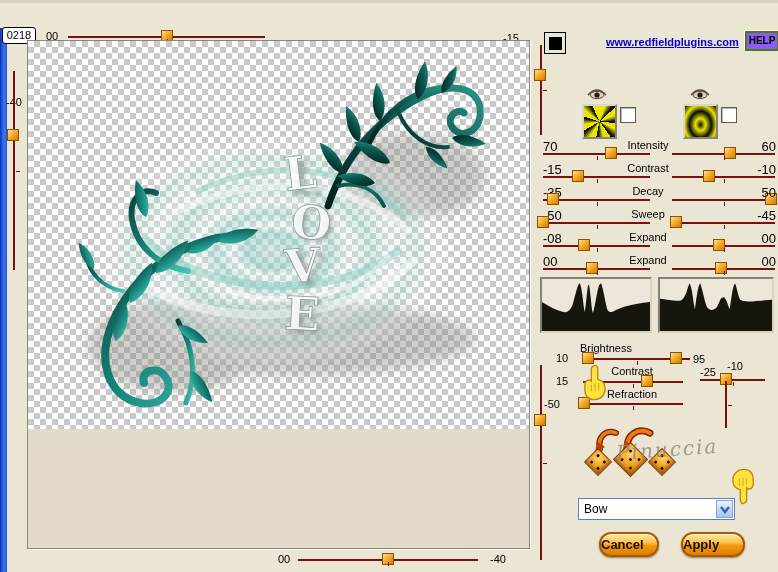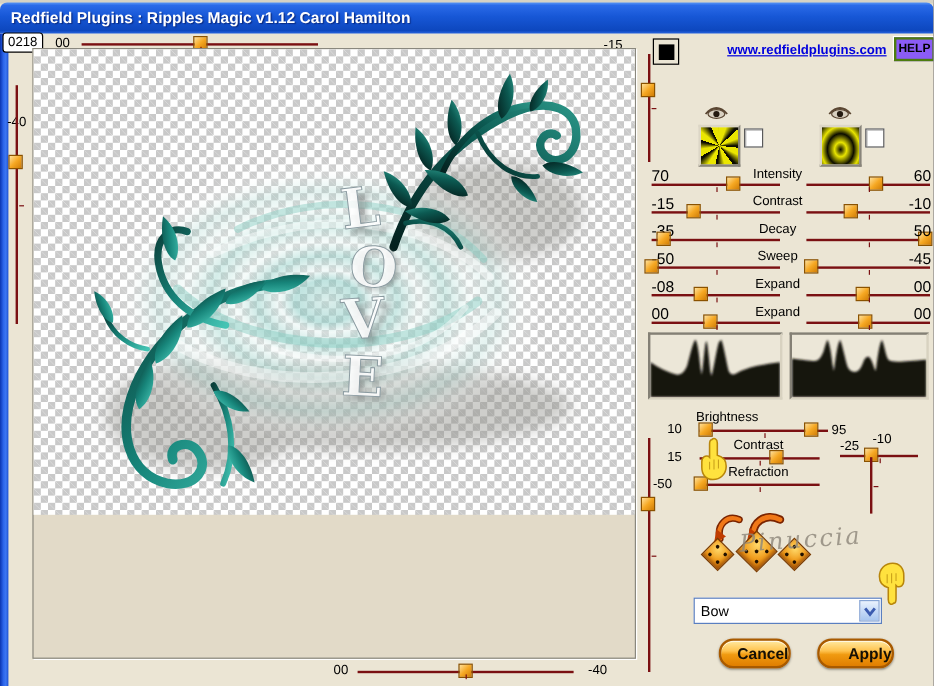--- a/index.html
+++ b/index.html
@@ -54,21 +54,21 @@
   .prow .pv.l{left:3px;}
   .prow .pv.r{right:1px;}
   .prow .plabel{position:absolute;left:60px;width:96px;top:0;text-align:center;font-size:11px;}
   .prow .track{top:14px;}
   
   .histo{position:absolute;width:108px;height:52px;border:2px inset #d8d2c0;background:#ece7d8;}
   .histo svg{display:block;width:100%;height:100%;}
   
   .pillbtn{position:absolute;border-radius:12px;border:2px solid #a85a00;
     background:linear-gradient(180deg,#ffe9a0 0%,#ffc34e 40%,#f09a10 55%,#e07e00 100%);
-    font-weight:bold;font-size:13px;color:#151005;text-align:right;
+    font-weight:bold;font-size:13px;color:#151005;text-align:left;
     box-shadow:0 1px 2px rgba(0,0,0,.45),inset 0 1px 0 rgba(255,255,255,.7);cursor:pointer;box-sizing:border-box;}
   
   #combo{left:578px;top:498px;width:157px;height:22px;background:#fff;border:1px solid #5a7fc0;box-sizing:border-box;}
   #combo .val{position:absolute;left:5px;top:3px;font-size:12px;}
   #combo .drop{position:absolute;right:1px;top:1px;bottom:1px;width:17px;
     background:linear-gradient(180deg,#eaf2fe 0%,#c7dbf7 50%,#a8c6ef 100%);
     border:1px solid #86a4d4;box-sizing:border-box;display:flex;align-items:center;justify-content:center;}
   
   .die{position:absolute;transform:rotate(45deg);
     background:radial-gradient(circle at 35% 30%,#ffd96a,#f09c1c 55%,#c86e08);
@@ -76,23 +76,20 @@
   .pip{position:absolute;width:3px;height:3px;background:#201000;border-radius:50%;}
   #signature{left:616px;top:436px;width:140px;font-family:"DejaVu Serif",serif;font-style:italic;
     font-size:20px;color:#8d867a;opacity:.8;transform:rotate(-4deg);letter-spacing:2px;}
 </style>
 </head>
 <body>
 
 <div id="app">
 
   <div class="abs" id="topstrip"></div>
-  <div class="abs" id="titlebar">
-    <span>Redfield Plugins : Ripples Magic v1.12   Carol Hamilton</span>
-  </div>
   <div class="abs" id="leftborder"></div>
 
   <div class="abs" id="counter">0218</div>
 
   <span class="lbl" style="left:46px;top:30px;">00</span>
   <div class="track h" style="left:68px;top:36px;width:197px;">
     <div class="handle" style="left: calc(50% - 6px);"></div>
   </div>
   <span class="lbl" style="left:503px;top:32px;">-15</span>
 

